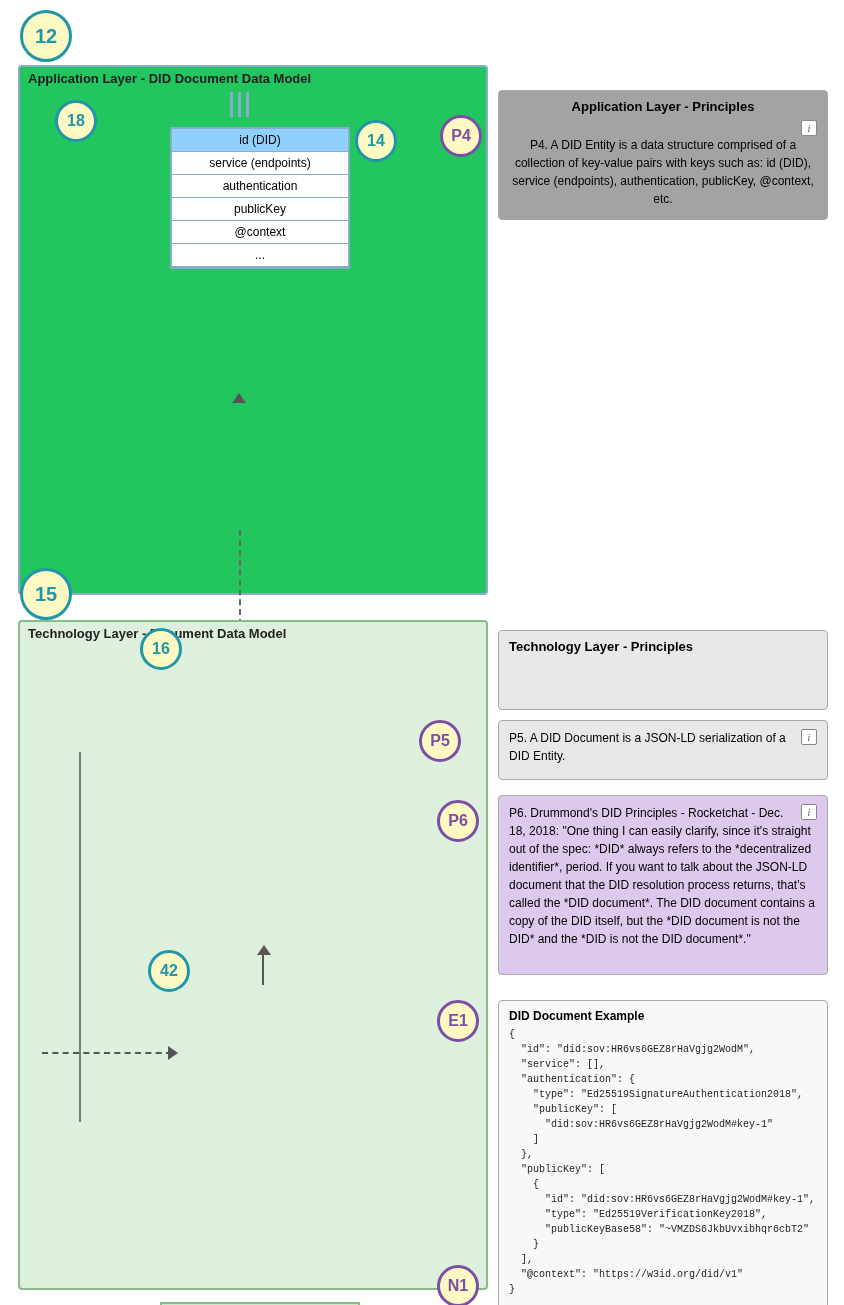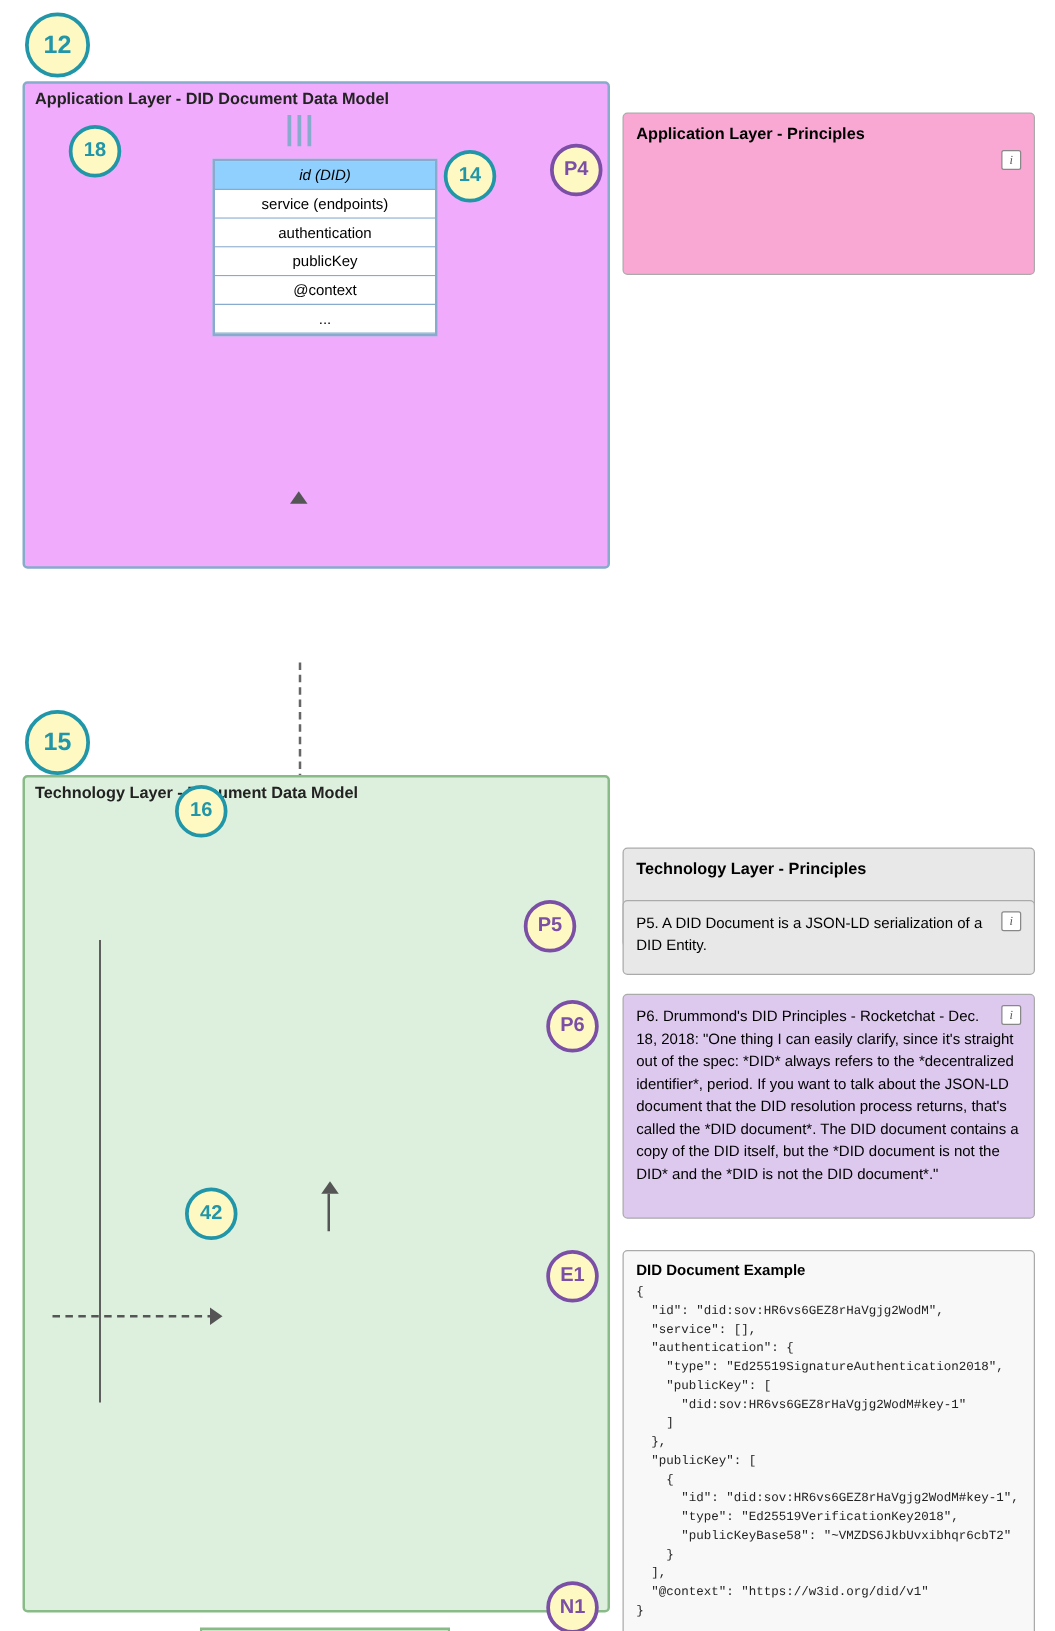--- a/index.html
+++ b/index.html
@@ -38,22 +38,22 @@
       top: 10px;
       left: 20px;
     }
 
     
     #app-layer {
       position: absolute;
       top: 65px;
       left: 18px;
       width: 470px;
-      height: 390px;
-      background: #f0abfc;
+      height: 530px;
+      background: #22c55e;
       border: 2px solid #88aacc;
       border-radius: 4px;
     }
     #app-layer-title {
       position: absolute;
       top: 4px;
       left: 8px;
       font-weight: bold;
       font-size: 13px;
       color: #222;
@@ -82,21 +82,20 @@
       text-align: center;
       background: #fff;
       font-size: 12px;
     }
     .entity-row-highlight {
       background: #90d0ff;
       border-bottom: 1px solid #88aacc;
       padding: 4px 6px;
       text-align: center;
       font-size: 12px;
-      font-style: italic;
     }
 
     
     #badge-13 {
       position: absolute;
       top: 100px;
       left: 55px;
     }
     #badge-14 {
       position: absolute;
@@ -109,24 +108,25 @@
       left: 440px;
     }
 
     
     #app-principles {
       position: absolute;
       top: 90px;
       left: 498px;
       width: 330px;
       min-height: 130px;
-      background: #f9a8d4;
+      background: #a3a3a3;
       border: 1px solid #aaa;
       border-radius: 4px;
       padding: 8px 10px;
+      text-align: center;
     }
     #app-principles-title {
       font-weight: bold;
       font-size: 13px;
       margin-bottom: 6px;
     }
     
     #arrow-up {
       position: absolute;
       left: 232px;
@@ -201,21 +201,20 @@
     #tech-principles {
       position: absolute;
       top: 630px;
       left: 498px;
       width: 330px;
       min-height: 80px;
       background: #e8e8e8;
       border: 1px solid #aaa;
       border-radius: 4px;
       padding: 8px 10px;
-      margin-top: 48px;
     }
     #tech-principles-title {
       font-weight: bold;
       font-size: 13px;
       margin-bottom: 6px;
     }
 
     
     #badge-P5 {
       position: absolute;
@@ -351,20 +350,21 @@
   <span>14</span>
 </div>
 
 <div id="badge-P4" class="badge badge-md badge-purple">
   <span>P4</span>
 </div>
 
 <div id="app-principles">
   <div id="app-principles-title">Application Layer - Principles</div>
   <span class="info-icon">i</span>
+  <p style="font-size:12px; line-height:1.5; clear:right;">P4. A DID Entity is a data structure comprised of a collection of key-value pairs with keys such as: id (DID), service (endpoints), authentication, publicKey, @context, etc.</p>
 </div>
 
 <div id="connector-line"></div>
 
 <div id="arrow-up"></div>
 
 <div id="badge-15" class="badge badge-lg">
   <span>15</span>
 </div>
 

